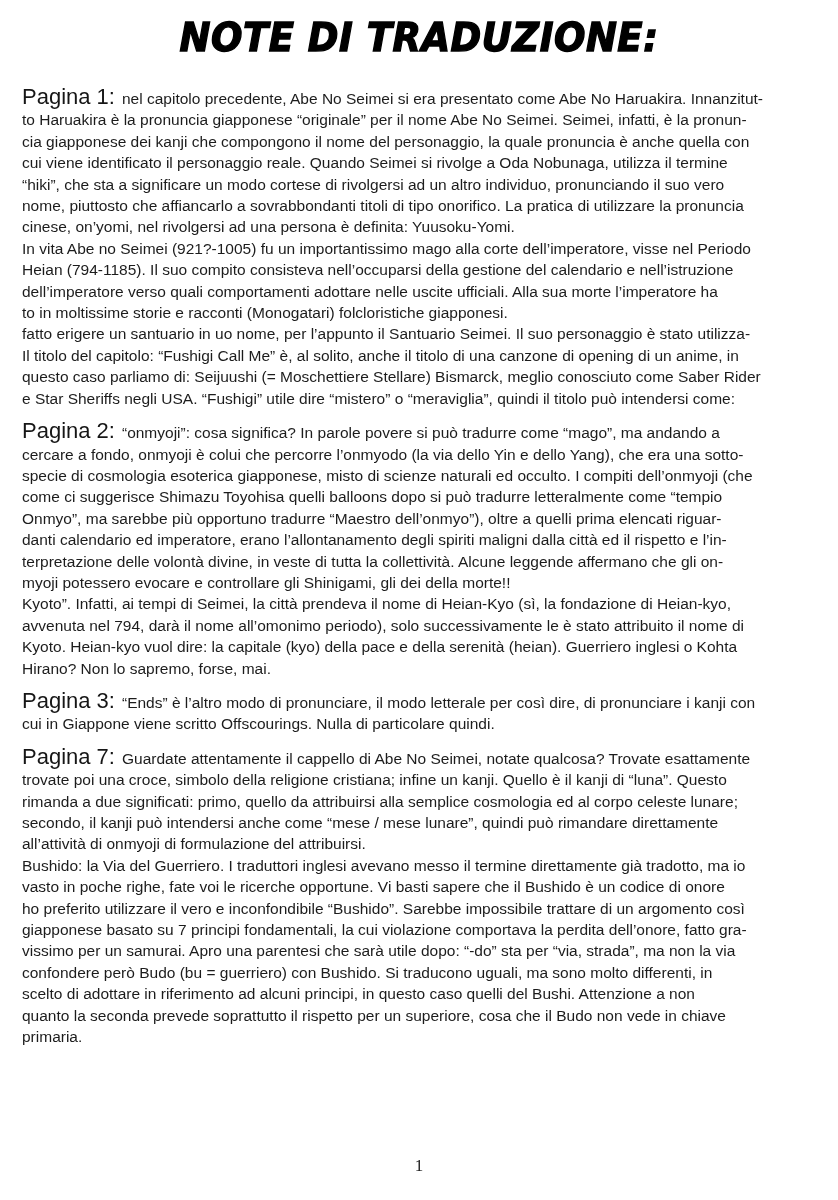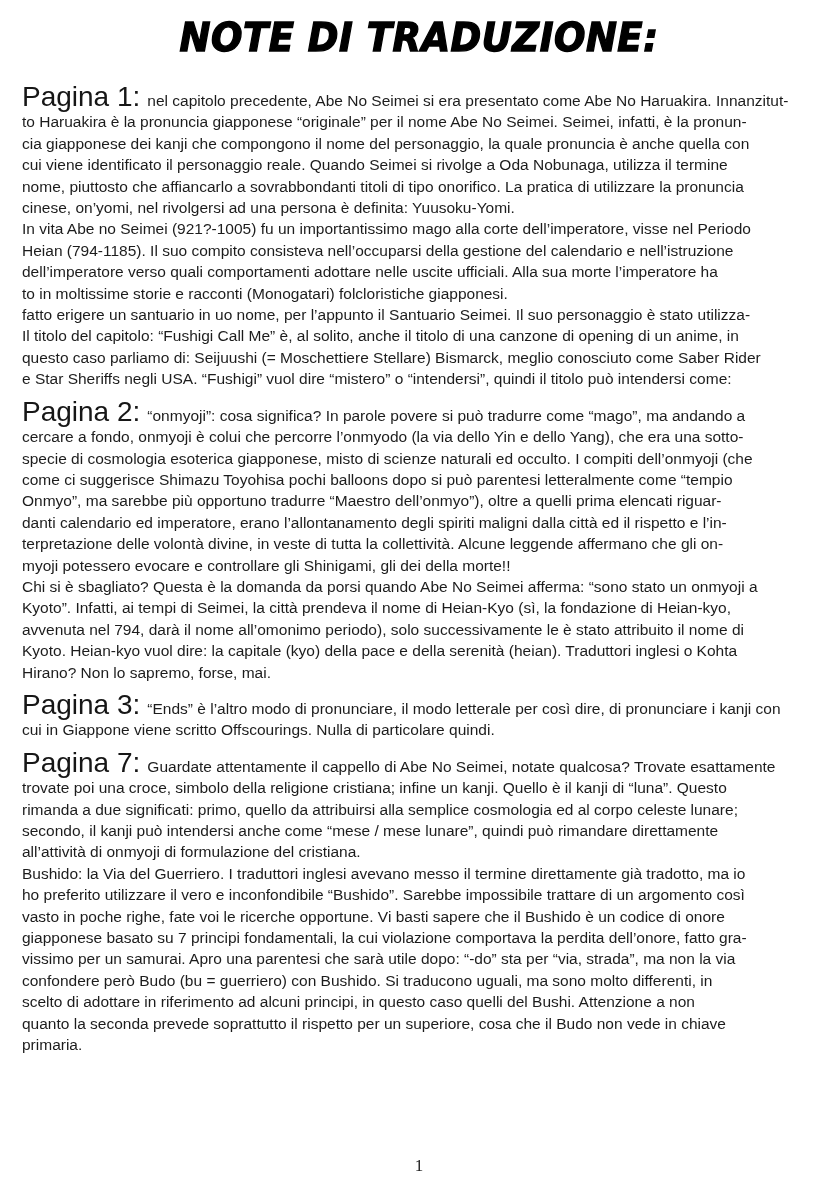--- a/index.html
+++ b/index.html
@@ -38,21 +38,21 @@
   .section {
     margin: 0 0 11px 0;
   }
   .line {
     font-size: 15.5px;
     line-height: 21.4px;
     white-space: nowrap;
     color: #1c1c1c;
   }
   .sec-heading {
-    font-size: 28px;
+    font-size: 22px;
     line-height: 21.4px;
     margin-right: 7px;
     color: #161616;
   }
   .page-number {
     position: absolute;
     left: 0;
     width: 100%;
     top: 1156px;
     text-align: center;
@@ -66,59 +66,59 @@
 
 <div class="page">
   <h1 class="doc-title">NOTE DI TRADUZIONE:</h1>
 
   <main class="content" id="content">
       <section class="section">
         <div class="line"><span class="sec-heading">Pagina 1:</span>nel capitolo precedente, Abe No Seimei si era presentato come Abe No Haruakira. Innanzitut-</div>
         <div class="line">to Haruakira è la pronuncia giapponese “originale” per il nome Abe No Seimei. Seimei, infatti, è la pronun-</div>
         <div class="line">cia giapponese dei kanji che compongono il nome del personaggio, la quale pronuncia è anche quella con</div>
         <div class="line">cui viene identificato il personaggio reale. Quando Seimei si rivolge a Oda Nobunaga, utilizza il termine</div>
+        <div class="line">“hiki”, che sta a significare un modo cortese di rivolgersi ad un altro individuo, pronunciando il suo vero</div>
         <div class="line">nome, piuttosto che affiancarlo a sovrabbondanti titoli di tipo onorifico. La pratica di utilizzare la pronuncia</div>
         <div class="line">cinese, on’yomi, nel rivolgersi ad una persona è definita: Yuusoku-Yomi.</div>
         <div class="line">In vita Abe no Seimei (921?-1005) fu un importantissimo mago alla corte dell’imperatore, visse nel Periodo</div>
         <div class="line">Heian (794-1185). Il suo compito consisteva nell’occuparsi della gestione del calendario e nell’istruzione</div>
         <div class="line">dell’imperatore verso quali comportamenti adottare nelle uscite ufficiali. Alla sua morte l’imperatore ha</div>
         <div class="line">to in moltissime storie e racconti (Monogatari) folcloristiche giapponesi.</div>
         <div class="line">fatto erigere un santuario in uo nome, per l’appunto il Santuario Seimei. Il suo personaggio è stato utilizza-</div>
         <div class="line">Il titolo del capitolo: “Fushigi Call Me” è, al solito, anche il titolo di una canzone di opening di un anime, in</div>
         <div class="line">questo caso parliamo di: Seijuushi (= Moschettiere Stellare) Bismarck, meglio conosciuto come Saber Rider</div>
-        <div class="line">e Star Sheriffs negli USA. “Fushigi” vuol dire “mistero” o “intendersi”, quindi il titolo può intendersi come:</div>
+        <div class="line">e Star Sheriffs negli USA. “Fushigi” utile dire “mistero” o “meraviglia”, quindi il titolo può intendersi come:</div>
       </section>
       <section class="section">
         <div class="line"><span class="sec-heading">Pagina 2:</span>“onmyoji”: cosa significa? In parole povere si può tradurre come “mago”, ma andando a</div>
         <div class="line">cercare a fondo, onmyoji è colui che percorre l’onmyodo (la via dello Yin e dello Yang), che era una sotto-</div>
         <div class="line">specie di cosmologia esoterica giapponese, misto di scienze naturali ed occulto. I compiti dell’onmyoji (che</div>
-        <div class="line">come ci suggerisce Shimazu Toyohisa pochi balloons dopo si può parentesi letteralmente come “tempio</div>
+        <div class="line">come ci suggerisce Shimazu Toyohisa quelli balloons dopo si può tradurre letteralmente come “tempio</div>
         <div class="line">Onmyo”, ma sarebbe più opportuno tradurre “Maestro dell’onmyo”), oltre a quelli prima elencati riguar-</div>
         <div class="line">danti calendario ed imperatore, erano l’allontanamento degli spiriti maligni dalla città ed il rispetto e l’in-</div>
         <div class="line">terpretazione delle volontà divine, in veste di tutta la collettività. Alcune leggende affermano che gli on-</div>
         <div class="line">myoji potessero evocare e controllare gli Shinigami, gli dei della morte!!</div>
-        <div class="line">Chi si è sbagliato? Questa è la domanda da porsi quando Abe No Seimei afferma: “sono stato un onmyoji a</div>
         <div class="line">Kyoto”. Infatti, ai tempi di Seimei,  la città prendeva il nome di Heian-Kyo (sì, la fondazione di Heian-kyo,</div>
         <div class="line">avvenuta nel 794, darà il nome all’omonimo periodo), solo successivamente le è stato attribuito il nome di</div>
-        <div class="line">Kyoto. Heian-kyo vuol dire: la capitale (kyo) della pace e della serenità (heian). Traduttori inglesi o Kohta</div>
+        <div class="line">Kyoto. Heian-kyo vuol dire: la capitale (kyo) della pace e della serenità (heian). Guerriero inglesi o Kohta</div>
         <div class="line">Hirano? Non lo sapremo, forse, mai.</div>
       </section>
       <section class="section">
         <div class="line"><span class="sec-heading">Pagina 3:</span>“Ends” è l’altro modo di pronunciare, il modo letterale per così dire, di pronunciare i kanji con</div>
         <div class="line">cui in Giappone viene scritto Offscourings. Nulla di particolare quindi.</div>
       </section>
       <section class="section">
         <div class="line"><span class="sec-heading">Pagina 7:</span>Guardate attentamente il cappello di Abe No Seimei, notate qualcosa? Trovate esattamente</div>
         <div class="line">trovate poi una croce, simbolo della religione cristiana; infine un kanji. Quello è il kanji di “luna”. Questo</div>
         <div class="line">rimanda a due significati: primo, quello da attribuirsi alla semplice cosmologia ed al corpo celeste lunare;</div>
         <div class="line">secondo, il kanji può intendersi anche come “mese / mese lunare”, quindi può rimandare direttamente</div>
-        <div class="line">all’attività di onmyoji di formulazione del cristiana.</div>
+        <div class="line">all’attività di onmyoji di formulazione del attribuirsi.</div>
         <div class="line">Bushido: la Via del Guerriero. I traduttori inglesi avevano messo il termine direttamente già tradotto, ma io</div>
+        <div class="line">vasto in poche righe, fate voi le ricerche opportune. Vi basti sapere che il Bushido è un codice di onore</div>
         <div class="line">ho preferito utilizzare il vero e inconfondibile “Bushido”. Sarebbe impossibile trattare di un argomento così</div>
-        <div class="line">vasto in poche righe, fate voi le ricerche opportune. Vi basti sapere che il Bushido è un codice di onore</div>
         <div class="line">giapponese basato su 7 principi fondamentali, la cui violazione comportava la perdita dell’onore, fatto gra-</div>
         <div class="line">vissimo per un samurai. Apro una parentesi che sarà utile dopo: “-do” sta per “via, strada”, ma non la via</div>
         <div class="line">confondere però Budo (bu = guerriero) con Bushido. Si traducono uguali, ma sono molto differenti, in</div>
         <div class="line">scelto di adottare in riferimento ad alcuni principi, in questo caso quelli del Bushi. Attenzione a non</div>
         <div class="line">quanto la seconda prevede soprattutto il rispetto per un superiore, cosa che il Budo non vede in chiave</div>
         <div class="line">primaria.</div>
       </section>
     </main>
 
   <div class="page-number">1</div>

